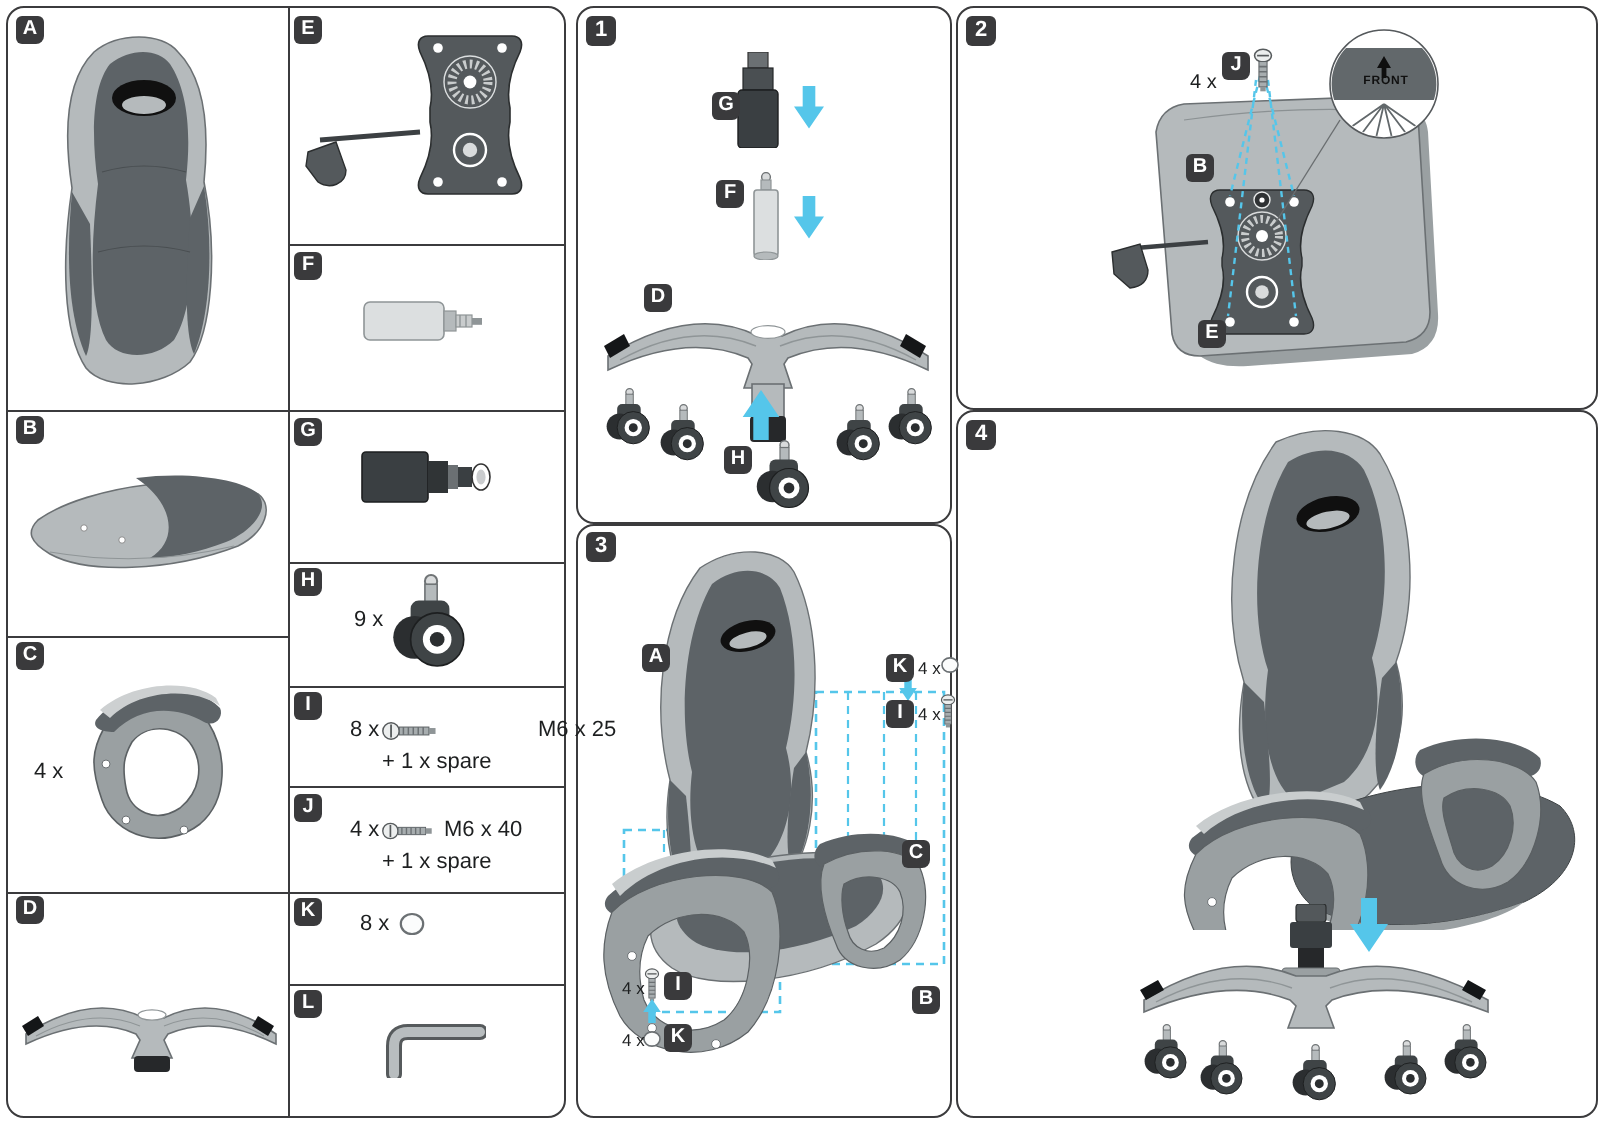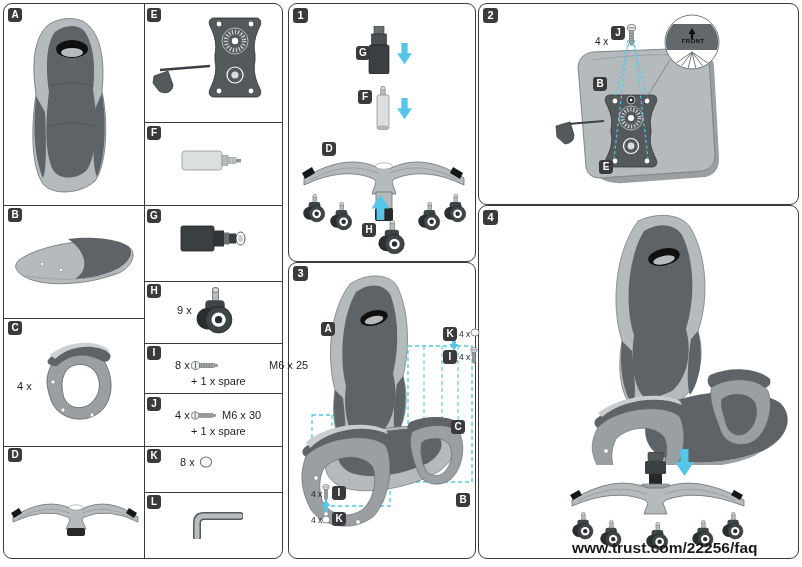--- a/index.html
+++ b/index.html
@@ -163,21 +163,21 @@
   <svg class="ico" style="left:191px;top:360px;" width="28" height="11" viewBox="0 0 34 12">
       <use href="#g-screw-h"></use>
     </svg>
   <span class="txt" style="left:232px;top:359px;padding-left:37px;">M6 x 25</span>
   <span class="txt" style="left:191px;top:375px;">+ 1 x spare</span>
 
   <span class="txt" style="left:175px;top:409px;">4 x</span>
   <svg class="ico" style="left:191px;top:410px;" width="26" height="11" viewBox="0 0 34 12">
       <use href="#g-screw-h"></use>
     </svg>
-  <span class="txt" style="left:222px;top:409px;">M6 x 30</span>
+  <span class="txt" style="left:222px;top:409px;">M6 x 40</span>
   <span class="txt" style="left:191px;top:425px;">+ 1 x spare</span>
 
   <span class="txt" style="left:180px;top:456px;">8 x</span>
   <svg class="ico" style="left:199px;top:456px;" width="14" height="12" viewBox="0 0 14 12">
       <use href="#g-washer"></use>
     </svg>
 
   <svg class="part" style="left:190px;top:510px;" width="53" height="29" viewBox="0 0 53 29">
     <path d="M7,27 V13 Q7,6 14,6 H50" fill="none" stroke="#565a5c" stroke-width="8" stroke-linecap="round" stroke-linejoin="round"></path>
     <path d="M7,27 V13 Q7,6 14,6 H50" fill="none" stroke="#b8bdbf" stroke-width="5" stroke-linecap="round" stroke-linejoin="round"></path>
@@ -351,15 +351,14 @@
     <path d="M4,48 Q46,22 80,36 L95,36 Q129,22 176,48 L176,54 Q129,36 98,48 L95,51 L99,62 L76,62 L80,51 L77,48 Q46,36 4,54 Z" fill="#b5babc" stroke="#6b7073" stroke-width=".8"></path>
     <path d="M10,49 Q46,30 78,42 M97,42 Q128,30 168,49" stroke="#8f9597" stroke-width=".7" fill="none"></path>
     <path d="M2,43 L11,38 L14,43 L5,48 Z" fill="#141618"></path>
     <path d="M166,38 L175,43 L172,48 L163,43 Z" fill="#141618"></path>
     <use href="#g-caster" transform="translate(4,60) scale(.6)"></use>
     <use href="#g-caster" transform="translate(32,68) scale(.6)"></use>
     <use href="#g-caster" transform="translate(78,70) scale(.62)"></use>
     <use href="#g-caster" transform="translate(124,68) scale(.6)"></use>
     <use href="#g-caster" transform="translate(154,60) scale(.6)"></use>
   </svg>
-  <div id="url-label" style="left:572px;top:539px;">www.trust.com/22256/faq</div>
 
 </div>
 
 </body></html>

